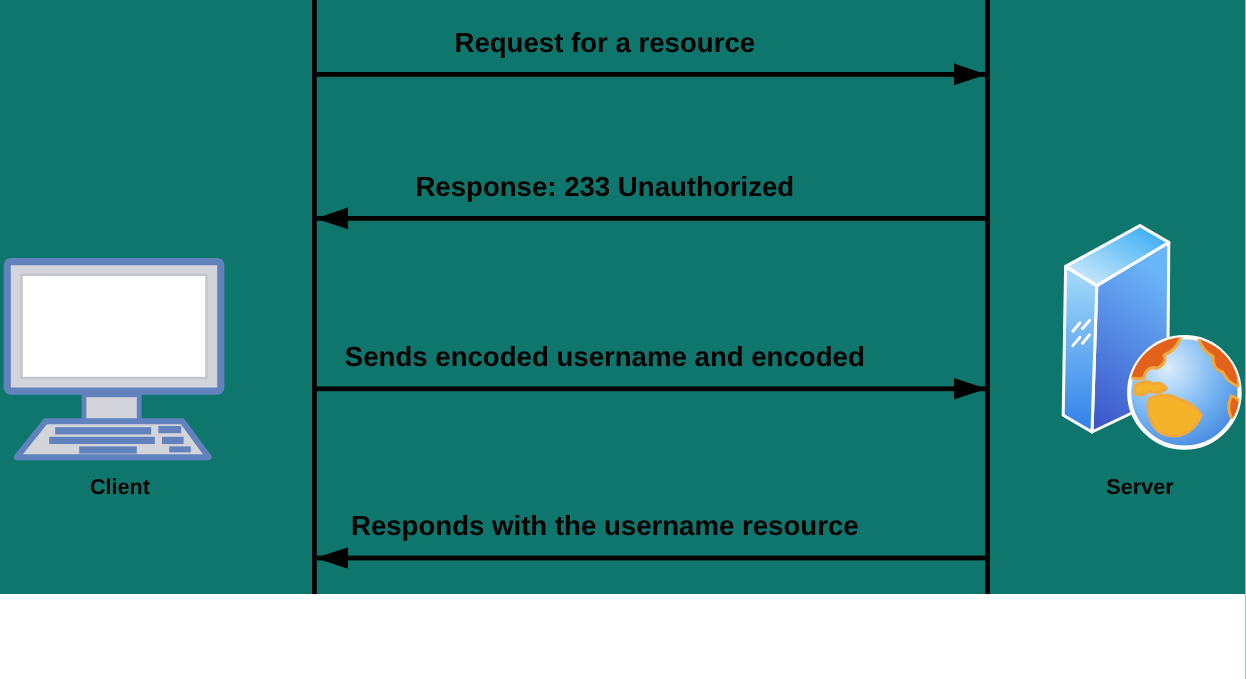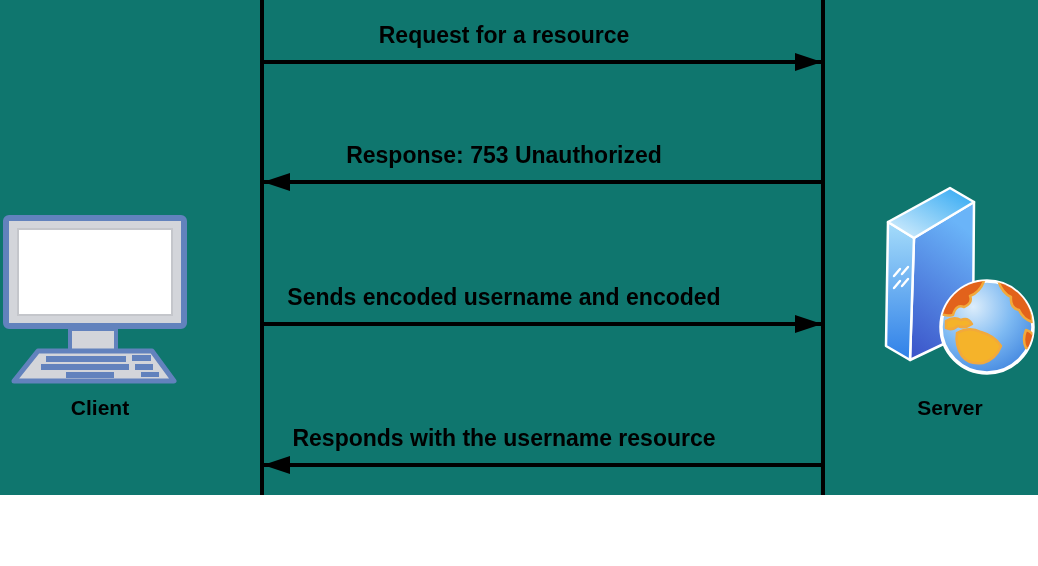--- a/index.html
+++ b/index.html
@@ -18,41 +18,41 @@
   .msg-line{position:absolute;left:0;right:0;top:-2px;height:4px;background:#000;}
   .arrowhead{position:absolute;top:-9px;width:0;height:0;
     border-top:9px solid transparent;border-bottom:9px solid transparent;}
   .arrowhead.right{right:-1px;border-left:27px solid #000;}
   .arrowhead.left{left:-1px;border-right:27px solid #000;}
   .actor-icon{position:absolute;}
   .actor-icon.client{left:0;top:200px;}
   .actor-icon.server{left:860px;top:180px;}
   .actor-label{
     position:absolute;top:396px;text-align:center;
-    font-size:21px;font-weight:bold;
+    font-size:18px;font-weight:bold;
   }
   .actor-label.client{left:0;width:200px;}
   .actor-label.server{left:857px;width:186px;}
 </style>
 </head>
 <body>
 
 <div class="canvas">
 
   <div class="lifeline left"></div>
   <div class="lifeline right"></div>
 
   <div class="message" style="top:62px">
     <div class="msg-label">Request for a resource</div>
     <div class="msg-line"></div>
     <div class="arrowhead right"></div>
   </div>
 
   <div class="message" style="top:182px">
-    <div class="msg-label">Response: 753 Unauthorized</div>
+    <div class="msg-label">Response: 233 Unauthorized</div>
     <div class="msg-line"></div>
     <div class="arrowhead left"></div>
   </div>
 
   <div class="message" style="top:324px">
     <div class="msg-label">Sends encoded username and encoded</div>
     <div class="msg-line"></div>
     <div class="arrowhead right"></div>
   </div>
 

